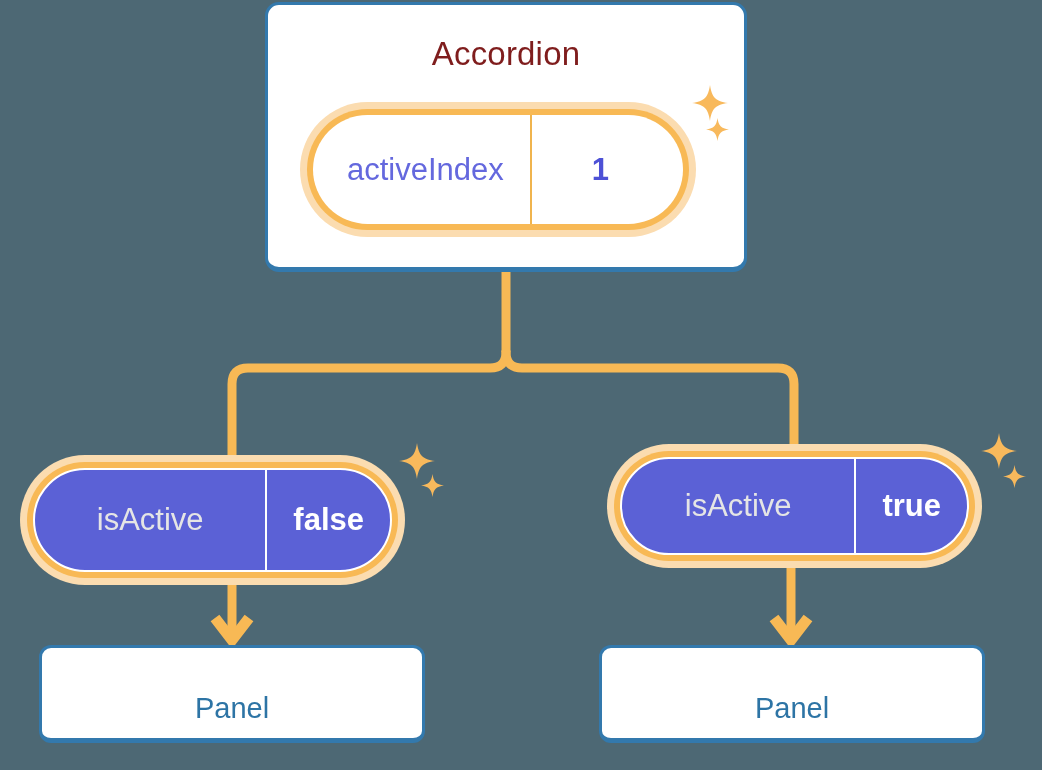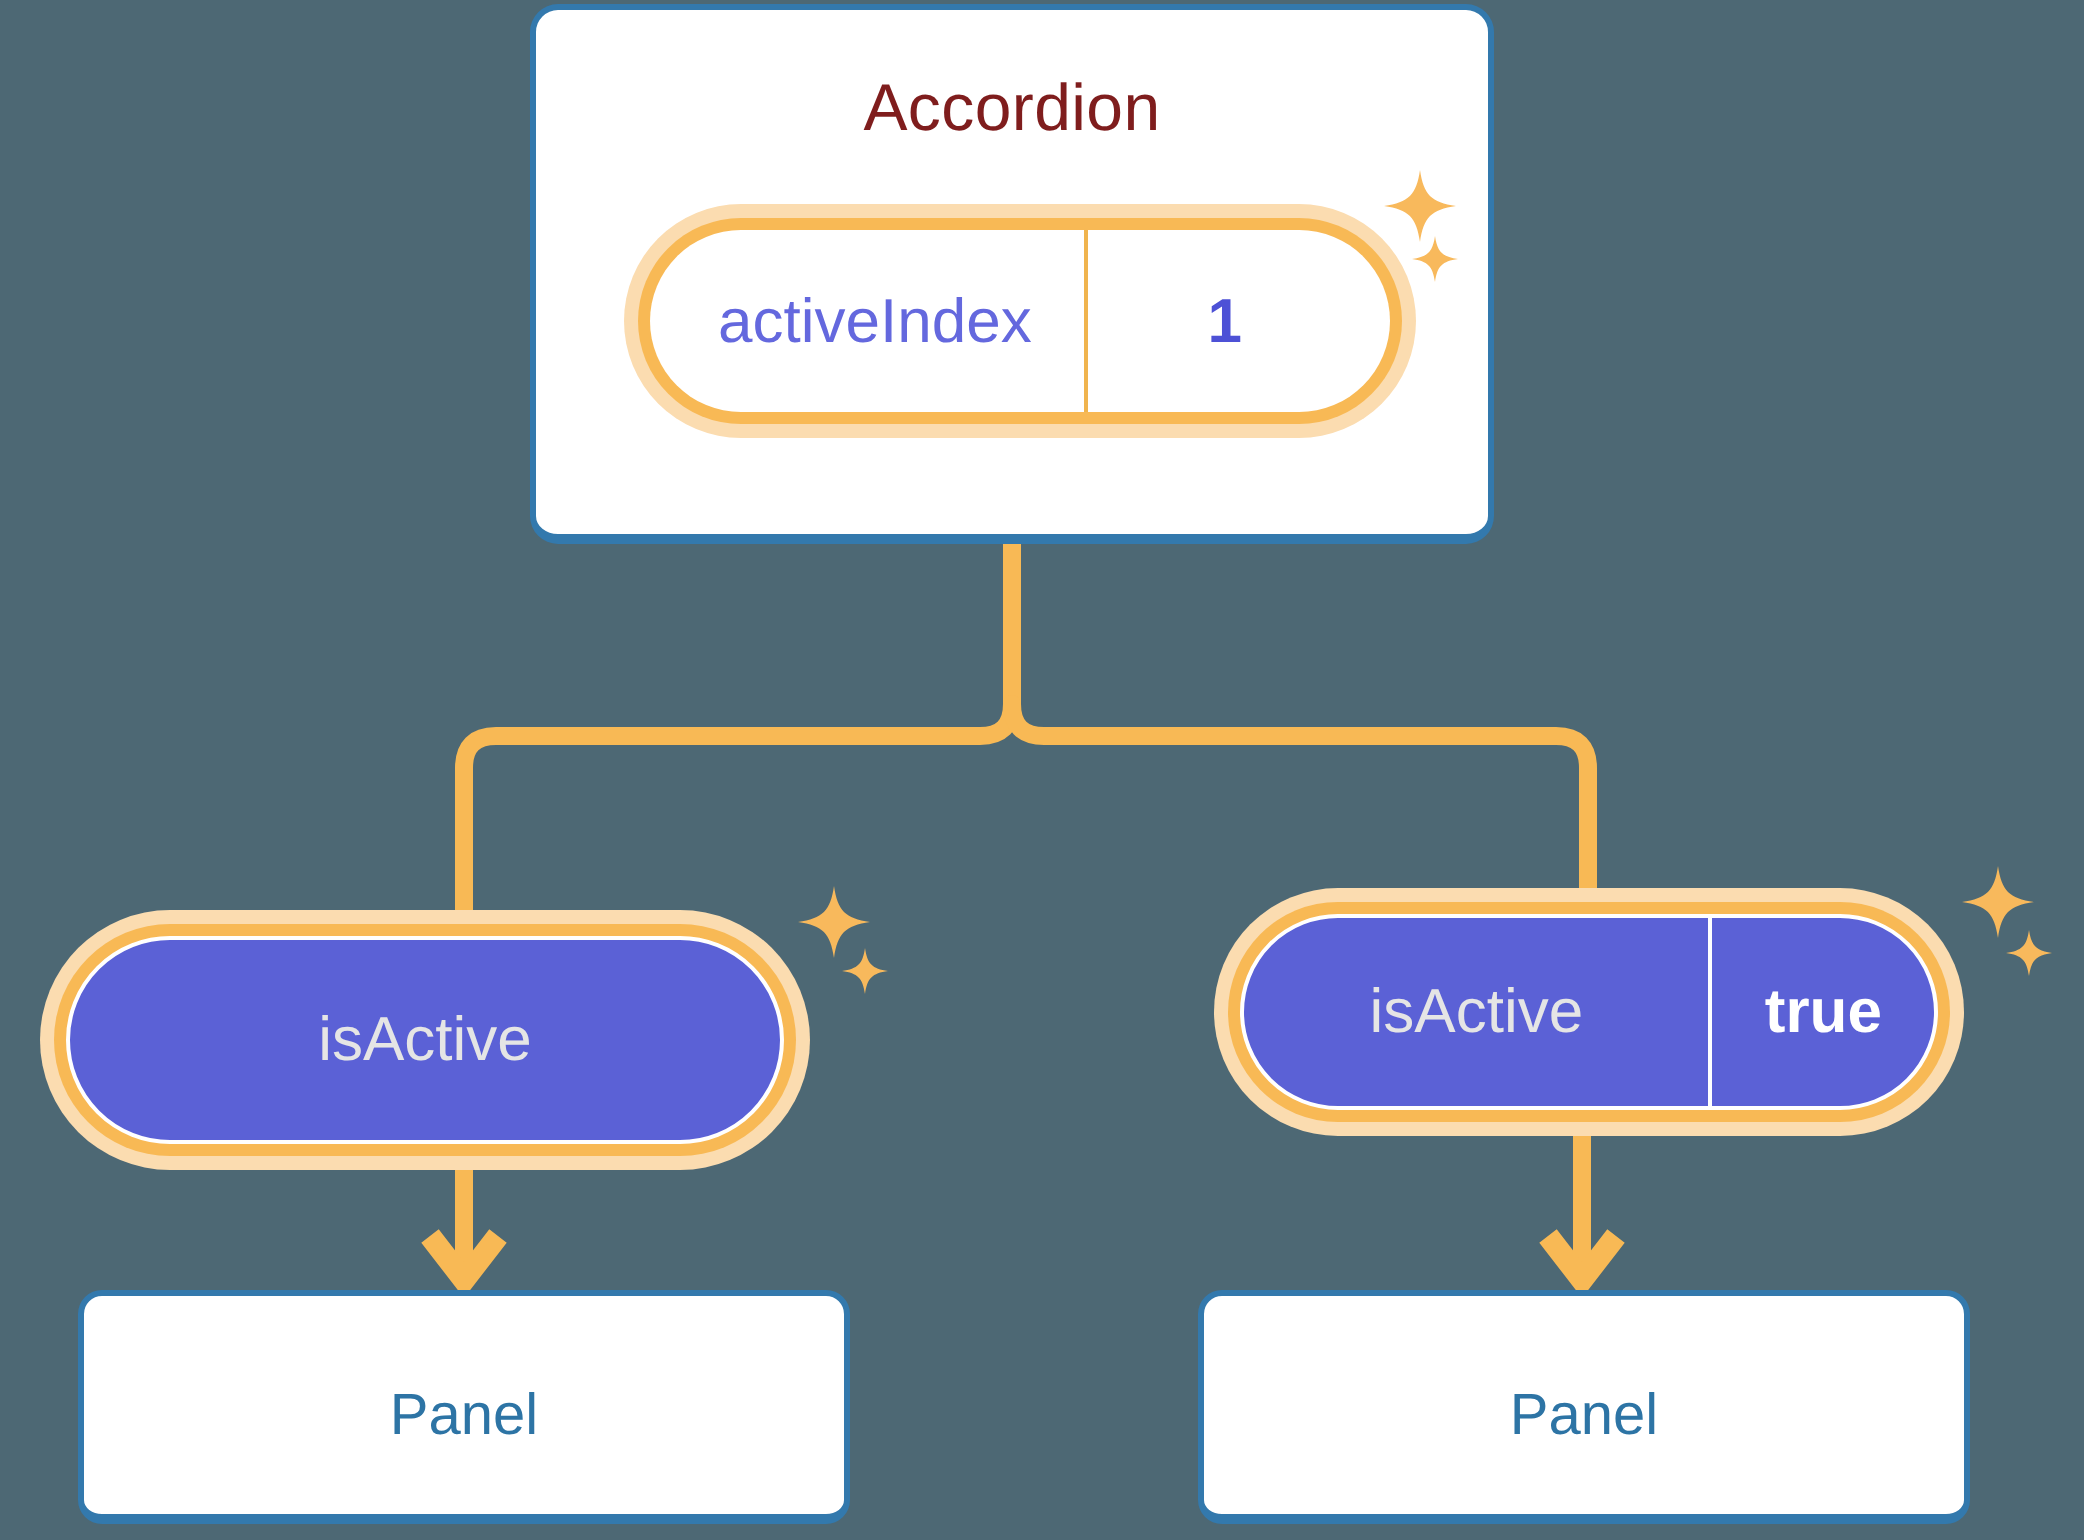--- a/index.html
+++ b/index.html
@@ -50,21 +50,21 @@
     text-align: center;
     color: #7f1d1d;
     font-size: 33px;
     font-weight: 400;
     letter-spacing: 0.2px;
   }
 
   
   .card-panel {
     width: 386px;
-    height: 117px;
+    height: 98px;
     border-radius: 12px;
     border-width: 3px;
     border-bottom-width: 5px;
   }
   .panel-left  { left: 39px;  top: 645px; }
   .panel-right { left: 599px; top: 645px; }
   .panel-label {
     position: absolute;
     left: 0; right: 0;
     top: 44px;
@@ -144,24 +144,24 @@
     color: #ffffff;
     font-size: 31px;
     font-weight: 700;
     flex: 0 0 auto;
     border-left: 2px solid #ffffff;
     padding: 0 26px;
   }
 
   
   .pill-activeindex {
-    left: 312px;
+    left: 300px;
     top: 102px;
     width: 396px;
-    height: 117px;
+    height: 135px;
   }
   .pill-isactive-left {
     left: 20px;
     top: 455px;
     width: 385px;
     height: 130px;
   }
   .pill-isactive-right {
     left: 607px;
     top: 444px;
@@ -218,20 +218,21 @@
     <path d="M18 0 C19.8 12.4 23.6 16.2 36 18 C23.6 19.8 19.8 23.6 18 36 C16.2 23.6 12.4 19.8 0 18 C12.4 16.2 16.2 12.4 18 0 Z" fill="#f8b95c"></path>
   </svg>
   <svg class="sparkle spk-a-small" width="23" height="23" viewBox="0 0 36 36" aria-hidden="true">
     <path d="M18 0 C19.8 12.4 23.6 16.2 36 18 C23.6 19.8 19.8 23.6 18 36 C16.2 23.6 12.4 19.8 0 18 C12.4 16.2 16.2 12.4 18 0 Z" fill="#f8b95c"></path>
   </svg>
 
   <div class="pill pill-filled pill-isactive-left">
     <div class="pill-inner">
       <div class="pill-body">
         <span class="pill-key">isActive</span>
+        <span class="pill-val">false</span>
       </div>
     </div>
   </div>
 
   <svg class="sparkle spk-l-big" width="36" height="36" viewBox="0 0 36 36" aria-hidden="true">
     <path d="M18 0 C19.8 12.4 23.6 16.2 36 18 C23.6 19.8 19.8 23.6 18 36 C16.2 23.6 12.4 19.8 0 18 C12.4 16.2 16.2 12.4 18 0 Z" fill="#f8b95c"></path>
   </svg>
   <svg class="sparkle spk-l-small" width="23" height="23" viewBox="0 0 36 36" aria-hidden="true">
     <path d="M18 0 C19.8 12.4 23.6 16.2 36 18 C23.6 19.8 19.8 23.6 18 36 C16.2 23.6 12.4 19.8 0 18 C12.4 16.2 16.2 12.4 18 0 Z" fill="#f8b95c"></path>
   </svg>

